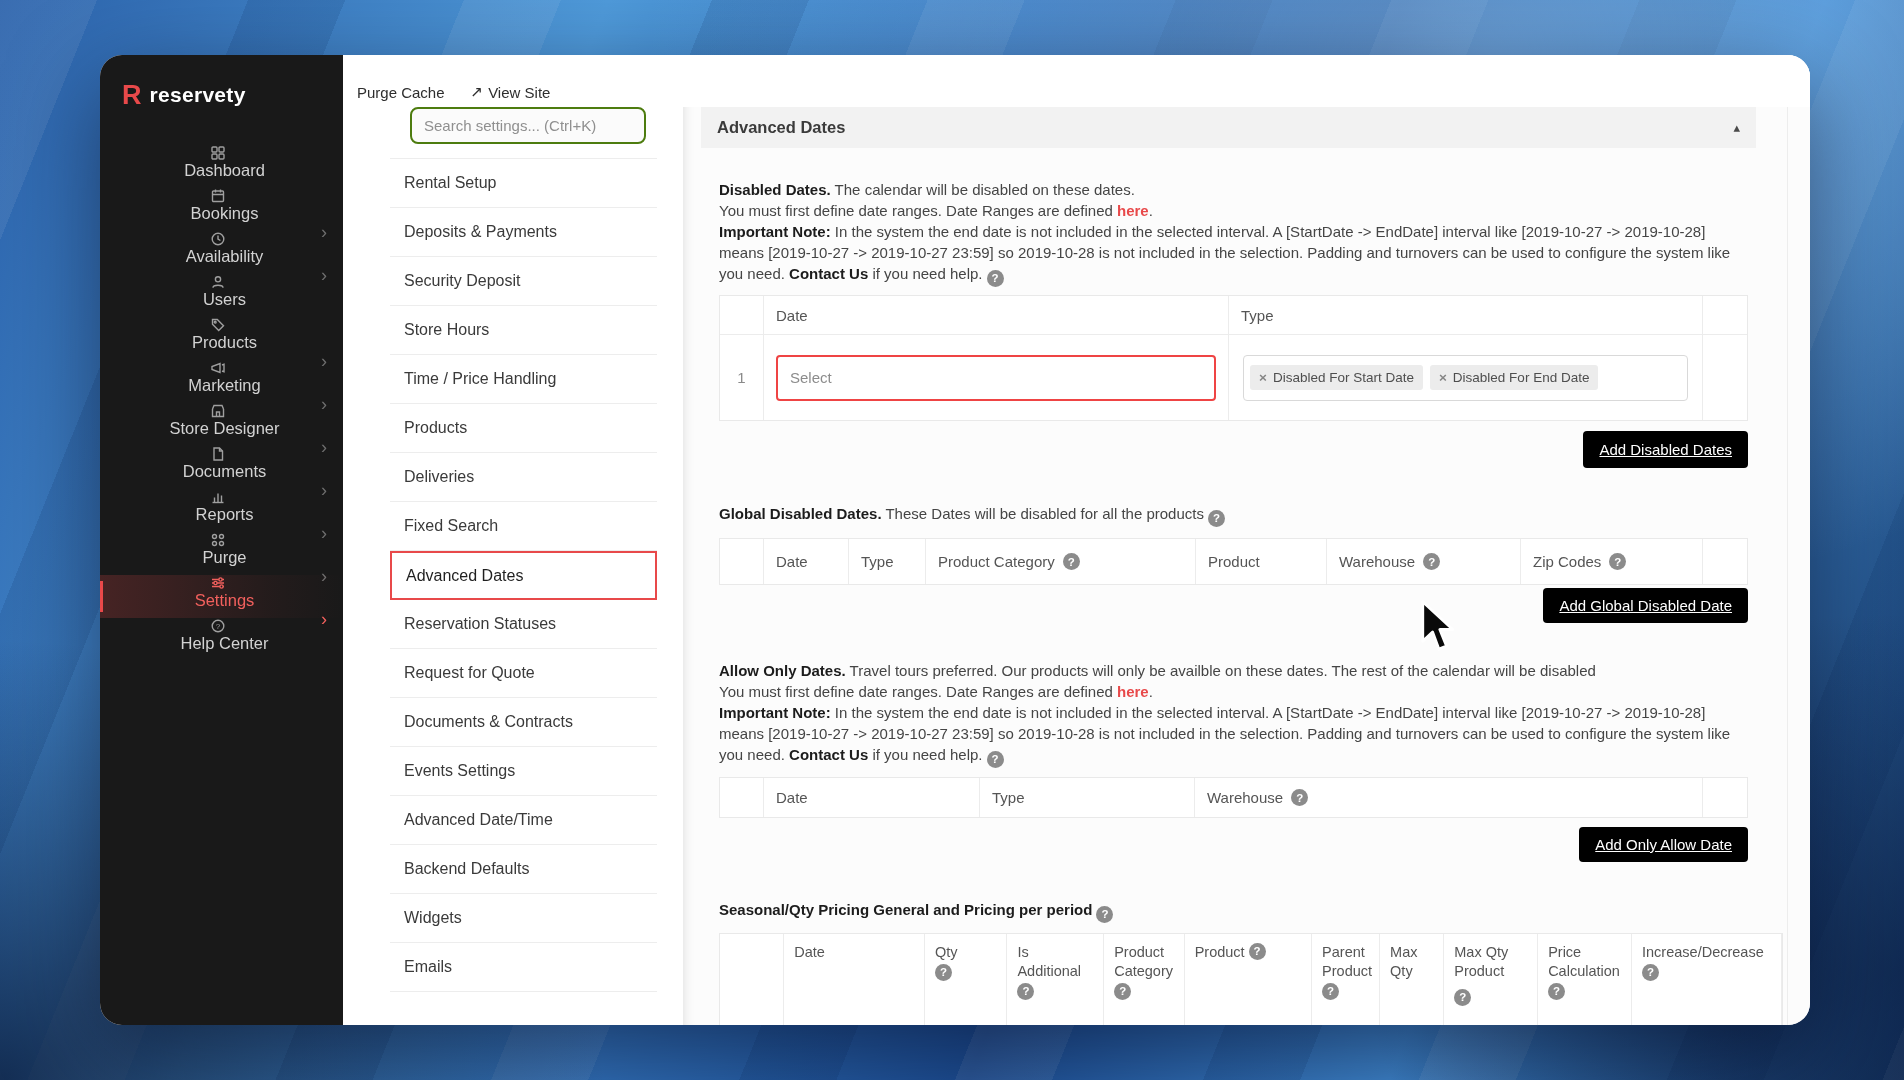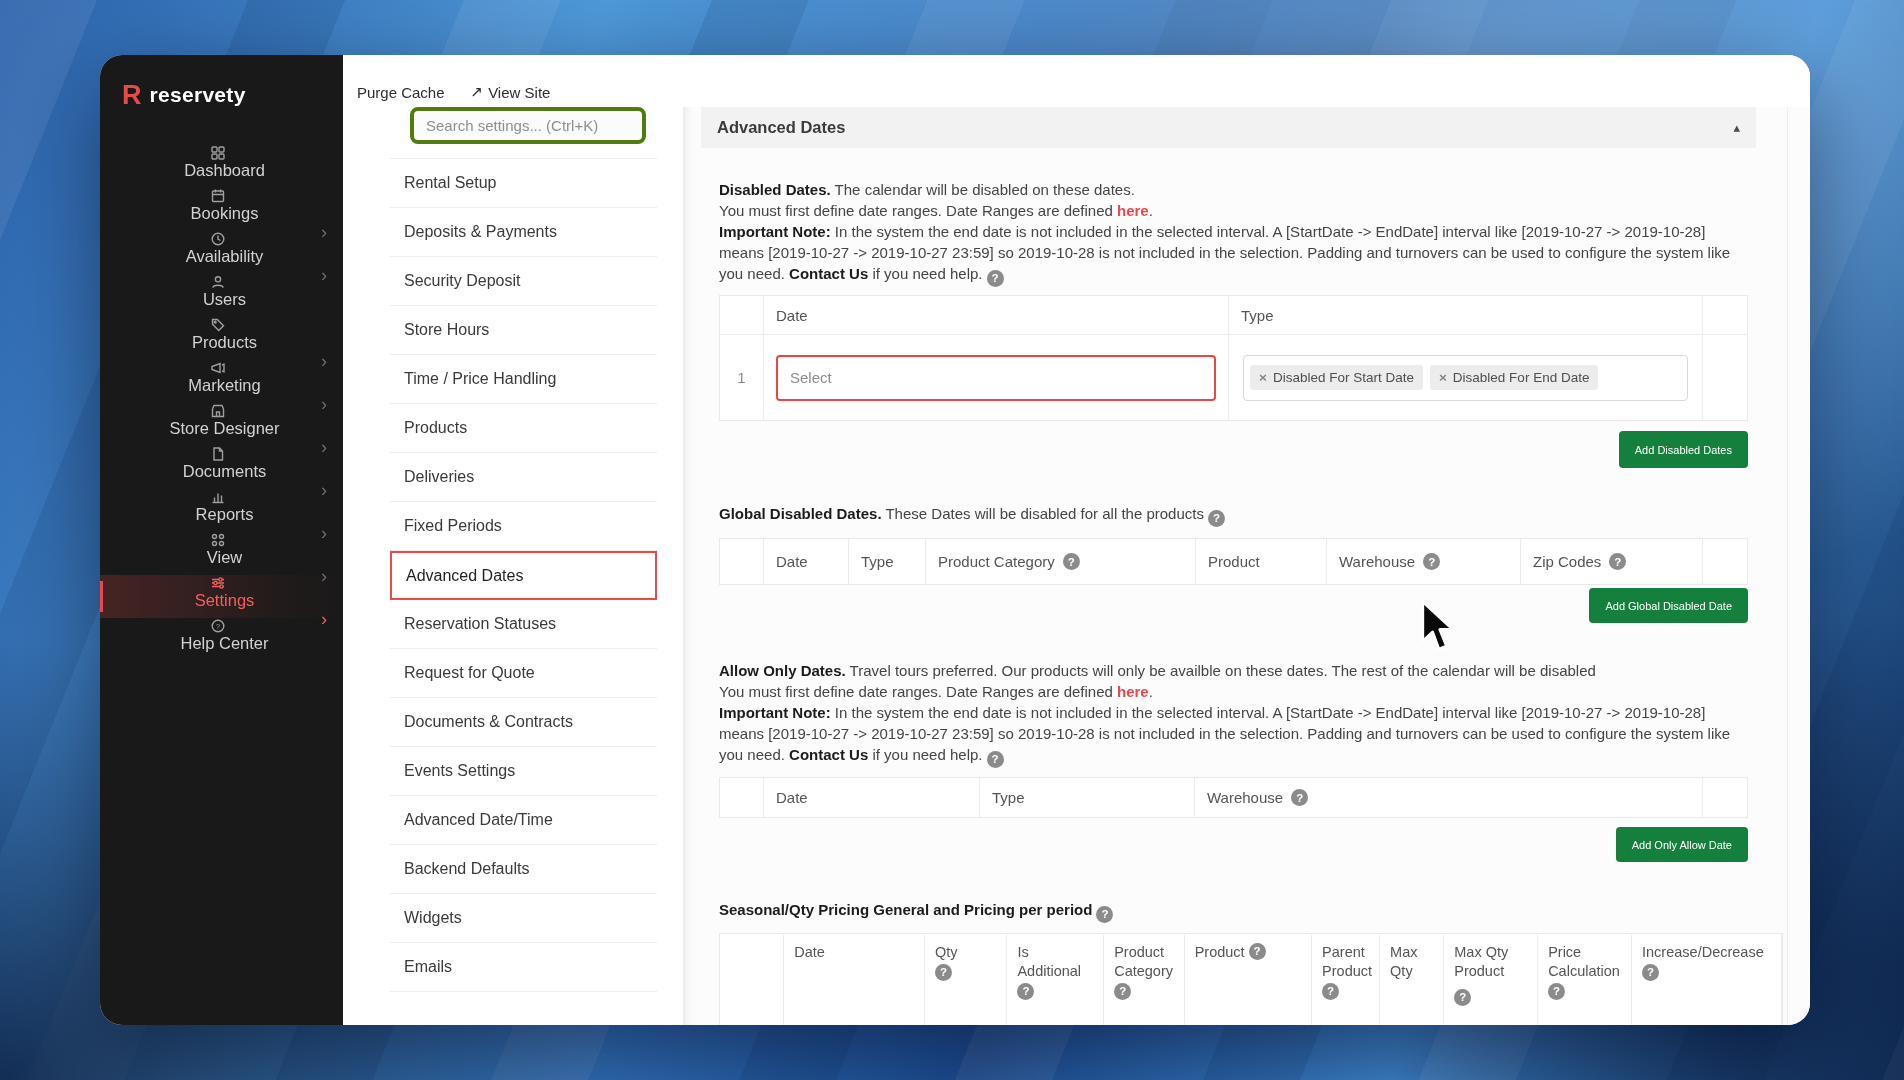--- a/index.html
+++ b/index.html
@@ -33,21 +33,21 @@
   .sb-item.active .sb-icon, .sb-item.active .sb-chev { color:inherit; }
 
   
   .topbar { position:absolute; left:243px; right:0; top:0; height:52px; background:#fff;
     display:flex; align-items:center; gap:26px; padding-left:14px; z-index:3; }
   .tb-link { font-size:15px; color:#2e2e2e; cursor:pointer; display:inline-flex; gap:5px; align-items:center;margin-top:22px; }
 
   
   .settings-col { position:absolute; left:243px; top:0; bottom:0; width:340px; background:#fff; }
   .search { position:absolute; left:67px; top:52px; width:236px; height:37px;
-    border:4px solid #4d7c0f; border-radius:8px; background:#fbfbfb;
+    border:2px solid #4d7c0f; border-radius:8px; background:#fbfbfb;
     font-size:15px; color:#555; padding:0 12px; outline:none;
     font-family:"Liberation Sans","DejaVu Sans",sans-serif; }
   .search::placeholder { color:#8f8f8f; }
   .snav-list { position:absolute; left:47px; top:103px; width:267px; border-top:1px solid #ededed; }
   .snav-item { height:49px; display:flex; align-items:center; padding-left:14px;
     font-size:16px; color:#3a3a3a; border-bottom:1px solid #ededed; cursor:pointer; background:#fff; }
   .snav-item.active { border:2px solid #e8494a; color:#1f1f1f; }
 
   
   .main { position:absolute; left:583px; top:0; right:0; bottom:0; background:#fcfcfc;
@@ -102,23 +102,23 @@
   .t4 { top:878px; width:1064px; overflow:hidden; }
   .t4 .thead { min-height:92px; }
   .t4 .th { align-items:flex-start; align-content:flex-start; flex-wrap:wrap; padding:9px 10px;
     font-size:14.5px; line-height:19px; row-gap:2px; }
   .t4 .th.stack { flex-direction:column; flex-wrap:nowrap; }
   .t4 .th .qicon { margin-left:0; }
   .t4 .c0{width:66px;} .t4 .c1{width:146px;} .t4 .c2{width:85px;} .t4 .c3{width:100px;}
   .t4 .c4{width:83px;} .t4 .c5{width:132px;} .t4 .c6{width:68px;align-items:flex-end;} .t4 .c7{width:66px;}
   .t4 .c8{width:97px;gap:8px;} .t4 .c9{width:97px;} .t4 .c10{width:150px; flex:none;}
 
-  .btn { position:absolute; right:8px; background:#15803d; color:#fff; border:none; border-radius:4px;
-    font-size:11px; display:flex; align-items:center; padding:0 16px; cursor:pointer;
-    font-family:"Liberation Sans","DejaVu Sans",sans-serif; }
+  .btn { position:absolute; right:8px; background:#000000; color:#fff; border:none; border-radius:4px;
+    font-size:15px; display:flex; align-items:center; padding:0 16px; cursor:pointer;
+    font-family:"Liberation Sans","DejaVu Sans",sans-serif;text-decoration:underline; }
   .b1 { top:376px; height:37px; } .b2 { top:533px; height:35px; } .b3 { top:772px; height:35px; }
 
   .cursor { position:absolute; left:1418px; top:600px; z-index:50; pointer-events:none; }
 </style>
 </head>
 <body>
 
 <div class="desktop">
   <div class="window">
 
@@ -221,21 +221,21 @@
         </div>
         <div class="sb-item">
           <span class="sb-icon">
               <svg width="16" height="16" viewBox="0 0 16 16" fill="none" stroke="currentColor" stroke-width="1.4">
                 <circle cx="4.5" cy="4.5" r="2"></circle>
                 <circle cx="11.5" cy="4.5" r="2"></circle>
                 <circle cx="4.5" cy="11.5" r="2"></circle>
                 <circle cx="11.5" cy="11.5" r="2"></circle>
               </svg>
             </span>
-          <span class="sb-label">View</span>
+          <span class="sb-label">Purge</span>
           <span class="sb-chev">›</span>
         </div>
         <div class="sb-item active">
           <span class="sb-icon">
               <svg width="16" height="16" viewBox="0 0 16 16" fill="none" stroke="currentColor" stroke-width="1.4">
                 <path d="M2 4.5h12M2 8h12M2 11.5h12"></path>
                 <circle cx="10.5" cy="4.5" r="1.6" fill="#191919"></circle>
                 <circle cx="5.5" cy="8" r="1.6" fill="#191919"></circle>
                 <circle cx="11.5" cy="11.5" r="1.6" fill="#191919"></circle>
               </svg>
@@ -266,21 +266,21 @@
     <div class="settings-col">
       <input class="search" type="text" placeholder="Search settings... (Ctrl+K)" style="">
       <div class="snav-list">
         <div class="snav-item">Rental Setup</div>
         <div class="snav-item">Deposits &amp; Payments</div>
         <div class="snav-item">Security Deposit</div>
         <div class="snav-item">Store Hours</div>
         <div class="snav-item">Time / Price Handling</div>
         <div class="snav-item">Products</div>
         <div class="snav-item">Deliveries</div>
-        <div class="snav-item">Fixed Periods</div>
+        <div class="snav-item">Fixed Search</div>
         <div class="snav-item active">Advanced Dates</div>
         <div class="snav-item">Reservation Statuses</div>
         <div class="snav-item">Request for Quote</div>
         <div class="snav-item">Documents &amp; Contracts</div>
         <div class="snav-item">Events Settings</div>
         <div class="snav-item">Advanced Date/Time</div>
         <div class="snav-item">Backend Defaults</div>
         <div class="snav-item">Widgets</div>
         <div class="snav-item">Emails</div>
       </div>

